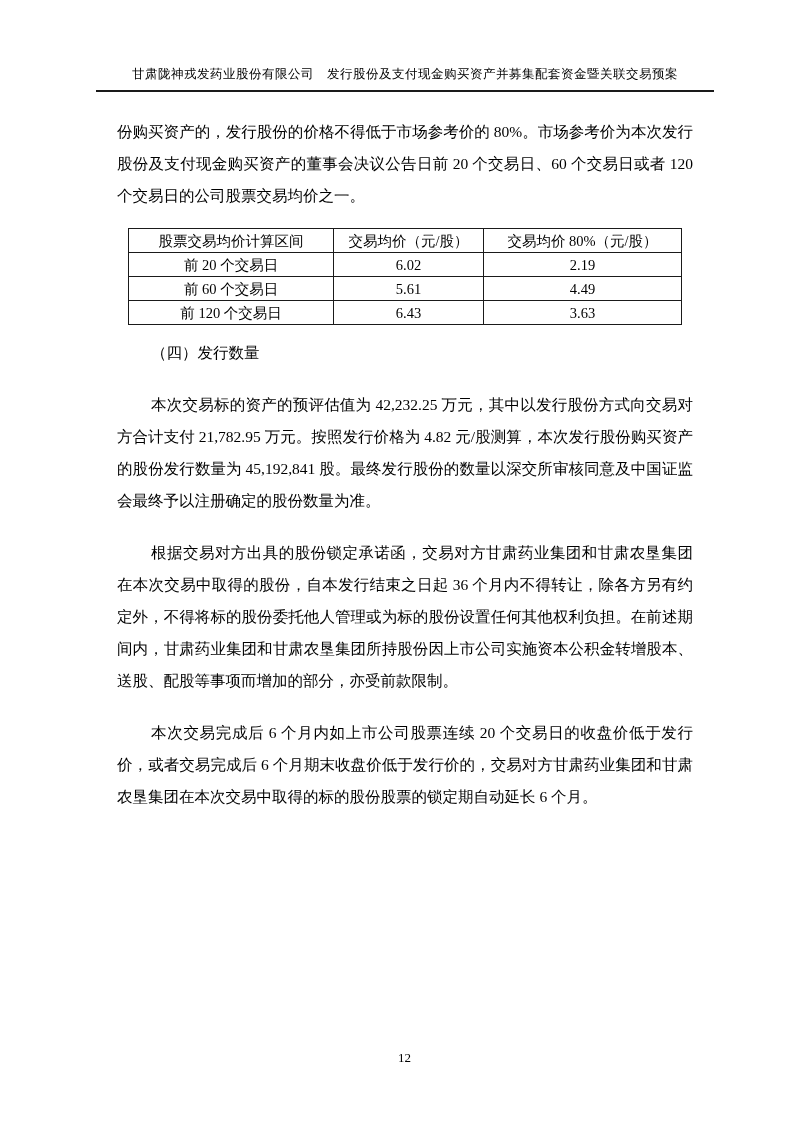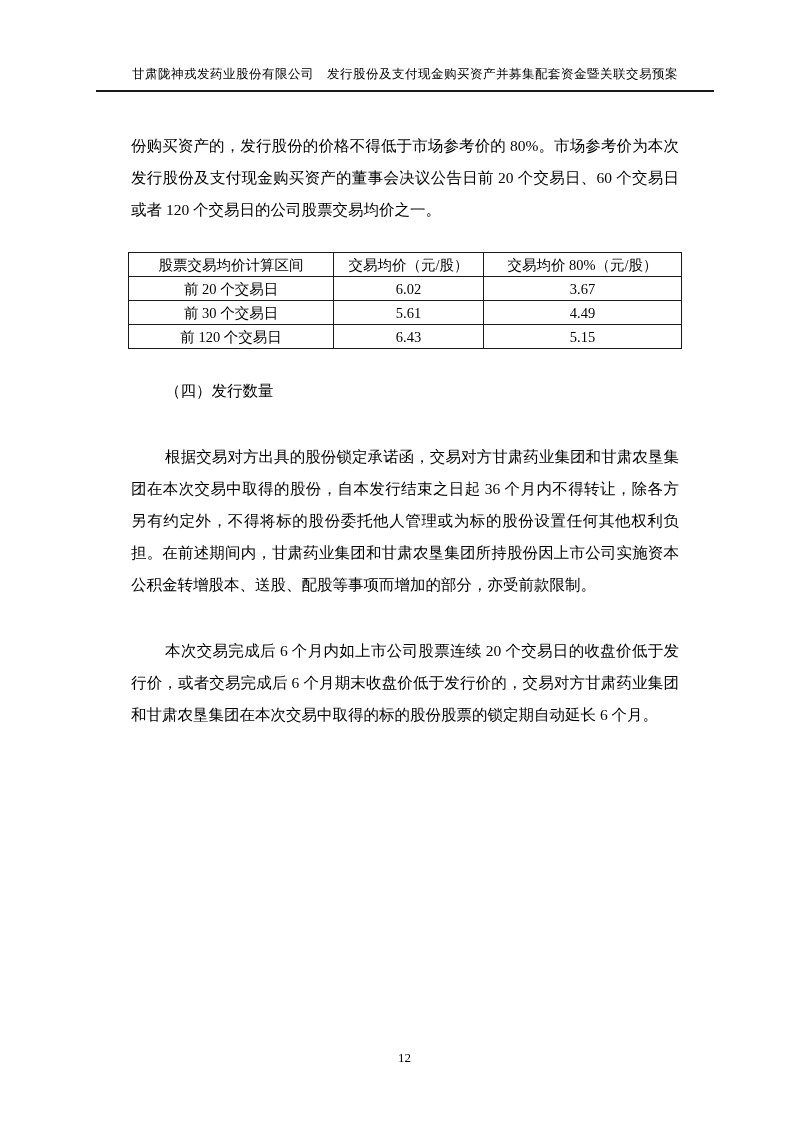--- a/index.html
+++ b/index.html
@@ -25,21 +25,21 @@
     border-bottom: 2px solid #1a1a1a;
     white-space: nowrap;
   }
   .content {
     position: absolute;
     top: 88px; left: 89px; width: 616px;
     font-size: 15.5px;
     line-height: 32px;
     text-align: justify;
   }
-  .content p { margin: 18px; }
+  .content p { margin: 4px; }
   .para { text-indent: 2.2em; margin-top: 8px; }
   .para-cont { text-indent: 0; }
   .section-heading { text-indent: 2.2em; margin-top: 22px; }
   .para-after-heading { margin-top: 2px; }
   table.price-table {
     width: 553px;
     margin: 8px auto 0 auto;
     border-collapse: collapse;
     table-layout: fixed;
     font-size: 14.5px;
@@ -88,37 +88,38 @@
         <tr>
           <th>股票交易均价计算区间</th>
           <th>交易均价（元/股）</th>
           <th>交易均价 80%（元/股）</th>
         </tr>
       </thead>
       <tbody>
         <tr>
           <td>前 20 个交易日</td>
           <td>6.02</td>
-          <td>3.67</td>
+          <td>2.19</td>
         </tr>
         <tr>
-          <td>前 30 个交易日</td>
+          <td>前 60 个交易日</td>
           <td>5.61</td>
           <td>4.49</td>
         </tr>
         <tr>
           <td>前 120 个交易日</td>
           <td>6.43</td>
-          <td>5.15</td>
+          <td>3.63</td>
         </tr>
       </tbody>
     </table>
 
     <p class="section-heading">（四）发行数量</p>
 
+    <p class="para para-after-heading">本次交易标的资产的预评估值为 42,232.25 万元，其中以发行股份方式向交易对方合计支付 21,782.95 万元。按照发行价格为 4.82 元/股测算，本次发行股份购买资产的股份发行数量为 45,192,841 股。最终发行股份的数量以深交所审核同意及中国证监会最终予以注册确定的股份数量为准。</p>
 
 
     <p class="para para-after-heading">根据交易对方出具的股份锁定承诺函，交易对方甘肃药业集团和甘肃农垦集团在本次交易中取得的股份，自本发行结束之日起 36 个月内不得转让，除各方另有约定外，不得将标的股份委托他人管理或为标的股份设置任何其他权利负担。在前述期间内，甘肃药业集团和甘肃农垦集团所持股份因上市公司实施资本公积金转增股本、送股、配股等事项而增加的部分，亦受前款限制。</p>
 
     <p class="para section-heading">本次交易完成后 6 个月内如上市公司股票连续 20 个交易日的收盘价低于发行价，或者交易完成后 6 个月期末收盘价低于发行价的，交易对方甘肃药业集团和甘肃农垦集团在本次交易中取得的标的股份股票的锁定期自动延长 6 个月。</p>
 
   </div>
 
   <div class="page-number">12</div>
 

